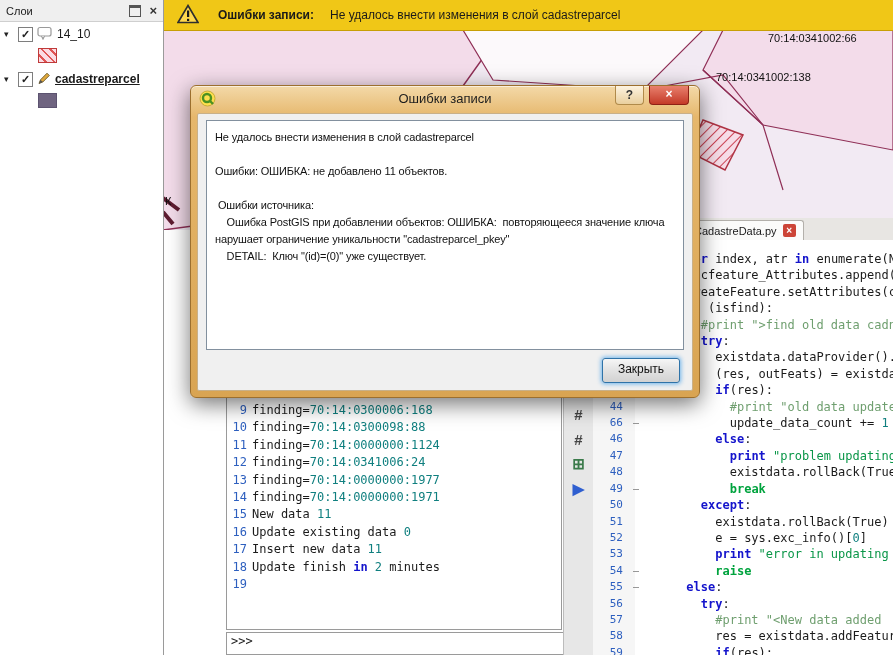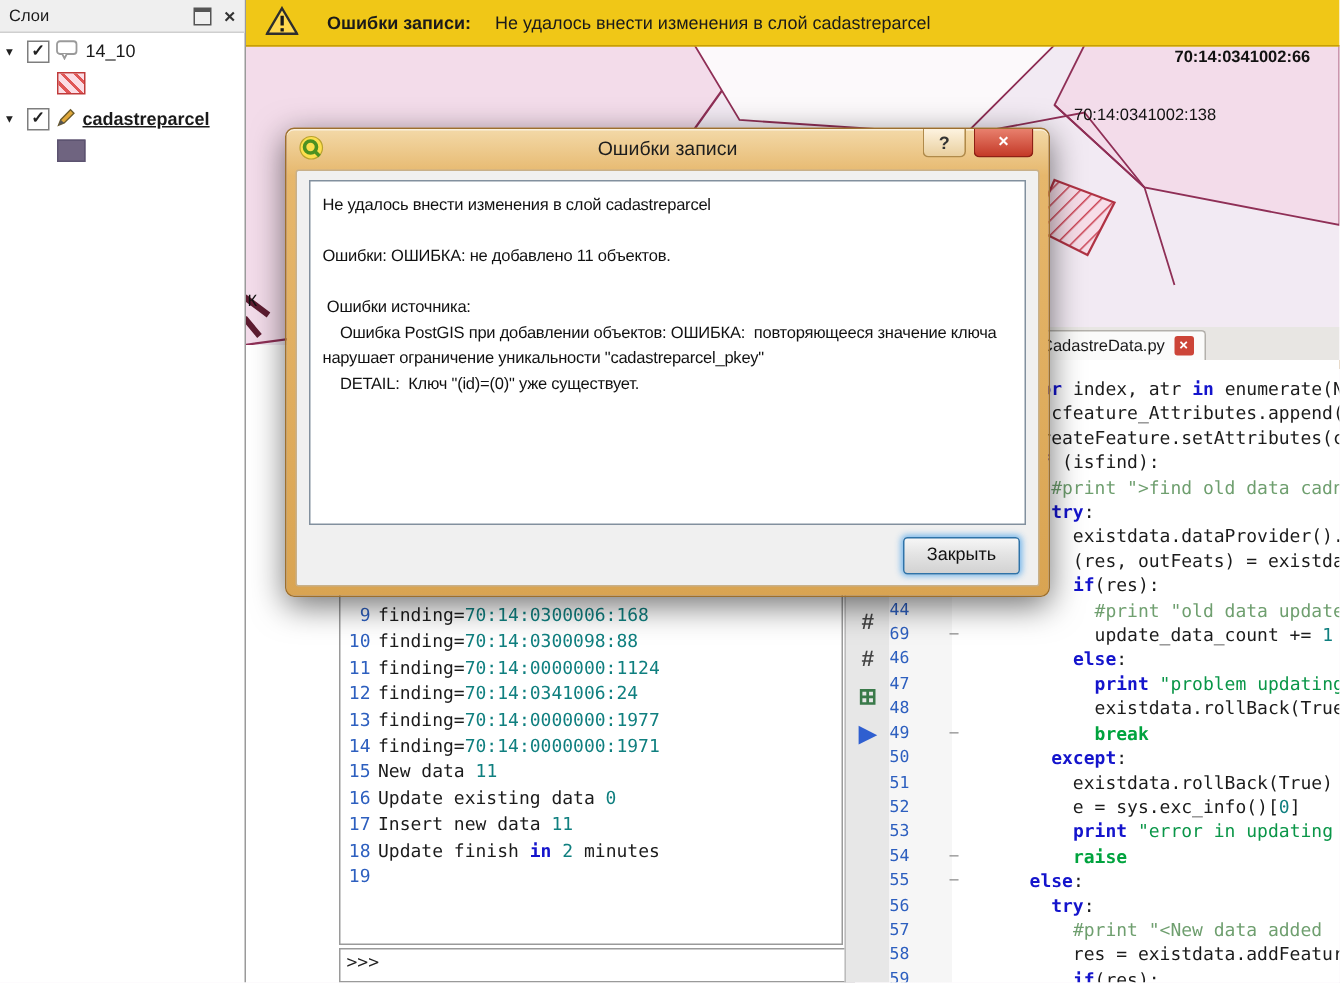--- a/index.html
+++ b/index.html
@@ -55,21 +55,21 @@
   #editor{position:absolute;left:593px;top:218px;width:300px;height:437px;background:#fff;z-index:5;}
   #tabbar{height:22px;background:#e8e6e3;border-bottom:6px solid #a16207;display:flex;align-items:flex-end;}
   #tab-active{margin-left:93px;display:inline-flex;align-items:center;gap:6px;background:#fbfbfa;
     border:1px solid #b3b0ab;border-bottom:none;border-radius:3px 3px 0 0;padding:3px 7px;font-size:11px;cursor:pointer;}
   .tab-close{width:13px;height:13px;background:#cc4437;border-radius:2px;color:#fff;font-size:10px;line-height:13px;
     text-align:center;font-weight:bold;cursor:pointer;}
   #editor-code{position:absolute;left:0;top:22px;right:0;bottom:0;overflow:hidden;
     background:linear-gradient(90deg,#f6f6f6 0,#f6f6f6 42px,#fff 42px);}
   #editor-lines{padding-top:11px;font-family:"DejaVu Sans Mono",monospace;font-size:12px;line-height:16.4px;}
   .eline{display:flex;white-space:pre;}
-  .eline .en{width:30px;flex:none;text-align:left;padding-right:6px;color:#2d5fbf;font-size:11px;}
+  .eline .en{width:30px;flex:none;text-align:right;padding-right:6px;color:#2d5fbf;font-size:11px;}
   .eline .ef{width:14px;flex:none;text-align:center;color:#777;font-size:10px;}
 
   
   .tok-p{color:#1b1b1b;}
   .tok-k{color:#1414cc;font-weight:bold;}
   .tok-g{color:#00a33e;font-weight:bold;}
   .tok-s{color:#0a9648;}
   .tok-c{color:#6f9f6f;}
   .tok-n{color:#0f7f7f;}
 
@@ -110,21 +110,21 @@
       <rect width="730" height="625" fill="#f2eaf3"></rect>
       <polygon points="0,0 340,0 290,70 150,180 0,200" fill="#f3dcea" stroke="#8f2f56" stroke-width="1.5"></polygon>
       <polygon points="300,0 540,0 480,60 330,50" fill="#fcf9fb" stroke="#8f2f56" stroke-width="1.2"></polygon>
       <polygon points="560,0 730,0 730,120 600,95 540,40" fill="#f3dcea" stroke="#8f2f56" stroke-width="1.2"></polygon>
       <polyline points="480,60 560,45 600,95" fill="none" stroke="#8f2f56" stroke-width="1.2"></polyline>
       <polyline points="540,40 600,95 620,160" fill="none" stroke="#8f2f56" stroke-width="1.2"></polyline>
       <polygon points="540,90 580,105 562,140 526,122" fill="url(#rh)" stroke="#b03344" stroke-width="1.5"></polygon>
       <polygon points="378,152 522,146 522,161 378,166" fill="url(#rh)" stroke="#b03344" stroke-width="1"></polygon>
       <path d="M0,168 L16,180 M0,182 L10,194" stroke="#5e1c31" stroke-width="4" fill="none"></path>
     </svg>
-    <div class="map-label" style="left:620px;top:2px;font-weight:bold;">70:14:0341002:66</div>
+    <div class="map-label" style="left:605px;top:2px;">70:14:0341002:66</div>
     <div class="map-label" style="left:553px;top:41px;">70:14:0341002:138</div>
     <div class="map-label" style="left:2px;top:165px;">К</div>
   </div>
 
   <div id="message-bar">
     <span class="warn-icon">
       <svg width="22" height="20">
           <path d="M11 1.5 L21 18.5 L1 18.5 Z" fill="#ffd84d" stroke="#2e2e2e" stroke-width="1.6"></path>
       <rect x="10" y="6.5" width="2.2" height="6.5" fill="#1a1a1a"></rect>
           <rect x="10" y="14.8" width="2.2" height="2.2" fill="#1a1a1a"></rect>
@@ -210,21 +210,21 @@
           <div class="eline"><span class="en">35</span><span class="ef"></span><span class="ec"><span class="tok-p">      </span><span class="tok-k">for</span><span class="tok-p"> index, atr </span><span class="tok-k">in</span><span class="tok-p"> enumerate(NewO</span></span></div>
           <div class="eline"><span class="en">36</span><span class="ef"></span><span class="ec"><span class="tok-p">        cfeature_Attributes.append(atr</span></span></div>
           <div class="eline"><span class="en">37</span><span class="ef"></span><span class="ec"><span class="tok-p">      createFeature.setAttributes(cfeatu</span></span></div>
           <div class="eline"><span class="en">38</span><span class="ef"></span><span class="ec"><span class="tok-p">      </span><span class="tok-k">if</span><span class="tok-p"> (isfind):</span></span></div>
           <div class="eline"><span class="en">39</span><span class="ef"></span><span class="ec"><span class="tok-p">        </span><span class="tok-c">#print "&gt;find old data cadnumbe</span></span></div>
           <div class="eline"><span class="en">40</span><span class="ef"></span><span class="ec"><span class="tok-p">        </span><span class="tok-k">try</span><span class="tok-p">:</span></span></div>
           <div class="eline"><span class="en">41</span><span class="ef"></span><span class="ec"><span class="tok-p">          existdata.dataProvider().dele</span></span></div>
           <div class="eline"><span class="en">42</span><span class="ef"></span><span class="ec"><span class="tok-p">          (res, outFeats) = existdata.</span></span></div>
           <div class="eline"><span class="en">43</span><span class="ef"></span><span class="ec"><span class="tok-p">          </span><span class="tok-k">if</span><span class="tok-p">(res):</span></span></div>
           <div class="eline"><span class="en">44</span><span class="ef"></span><span class="ec"><span class="tok-p">            </span><span class="tok-c">#print "old data updated. c</span></span></div>
-          <div class="eline"><span class="en">69</span><span class="ef">–</span><span class="ec"><span class="tok-p">            update_data_count += </span><span class="tok-n">1</span></span></div>
+          <div class="eline"><span class="en">66</span><span class="ef">–</span><span class="ec"><span class="tok-p">            update_data_count += </span><span class="tok-n">1</span></span></div>
           <div class="eline"><span class="en">46</span><span class="ef"></span><span class="ec"><span class="tok-p">          </span><span class="tok-k">else</span><span class="tok-p">:</span></span></div>
           <div class="eline"><span class="en">47</span><span class="ef"></span><span class="ec"><span class="tok-p">            </span><span class="tok-k">print</span><span class="tok-p"> </span><span class="tok-s">"problem updating d</span></span></div>
           <div class="eline"><span class="en">48</span><span class="ef"></span><span class="ec"><span class="tok-p">            existdata.rollBack(True)</span></span></div>
           <div class="eline"><span class="en">49</span><span class="ef">–</span><span class="ec"><span class="tok-p">            </span><span class="tok-g">break</span></span></div>
           <div class="eline"><span class="en">50</span><span class="ef"></span><span class="ec"><span class="tok-p">        </span><span class="tok-k">except</span><span class="tok-p">:</span></span></div>
           <div class="eline"><span class="en">51</span><span class="ef"></span><span class="ec"><span class="tok-p">          existdata.rollBack(True)</span></span></div>
           <div class="eline"><span class="en">52</span><span class="ef"></span><span class="ec"><span class="tok-p">          e = sys.exc_info()[</span><span class="tok-n">0</span><span class="tok-p">]</span></span></div>
           <div class="eline"><span class="en">53</span><span class="ef"></span><span class="ec"><span class="tok-p">          </span><span class="tok-k">print</span><span class="tok-p"> </span><span class="tok-s">"error in updating</span></span></div>
           <div class="eline"><span class="en">54</span><span class="ef">–</span><span class="ec"><span class="tok-p">          </span><span class="tok-g">raise</span></span></div>
           <div class="eline"><span class="en">55</span><span class="ef">–</span><span class="ec"><span class="tok-p">      </span><span class="tok-k">else</span><span class="tok-p">:</span></span></div>

